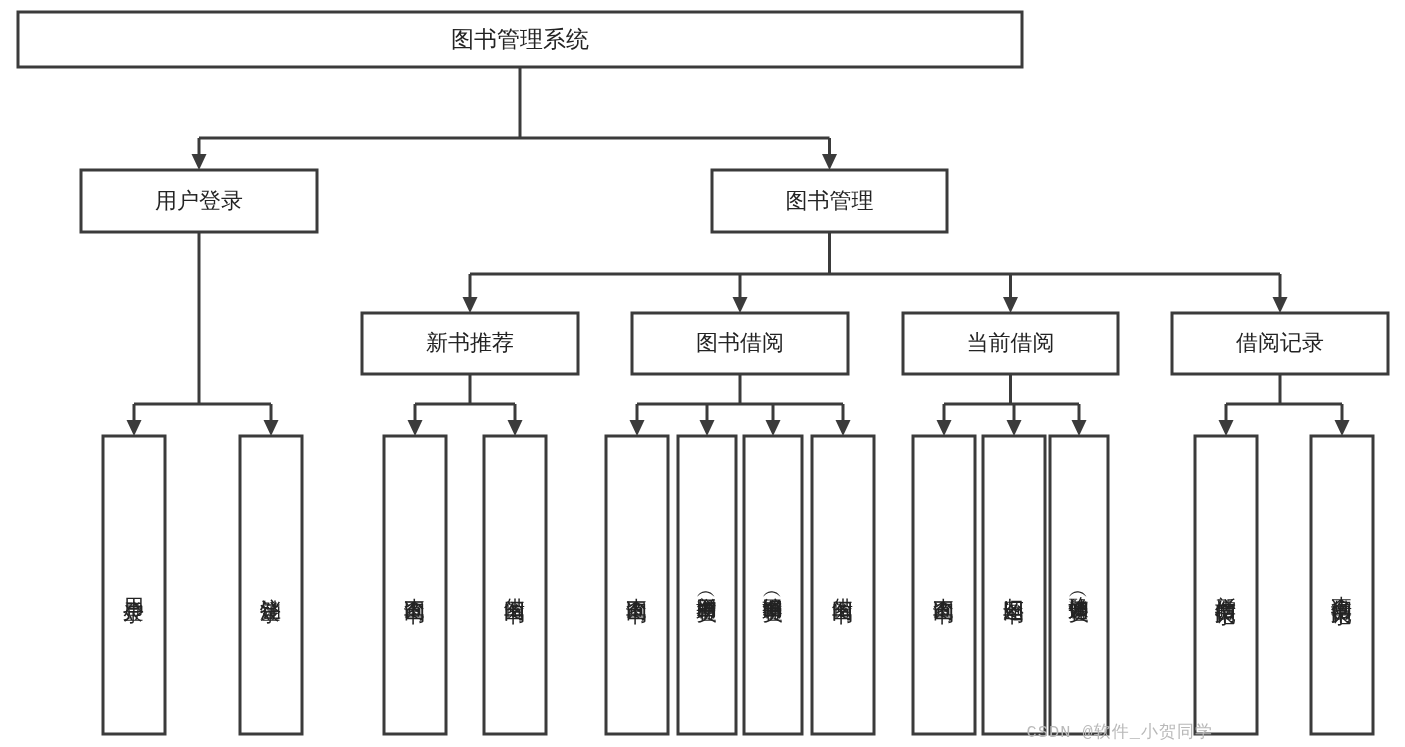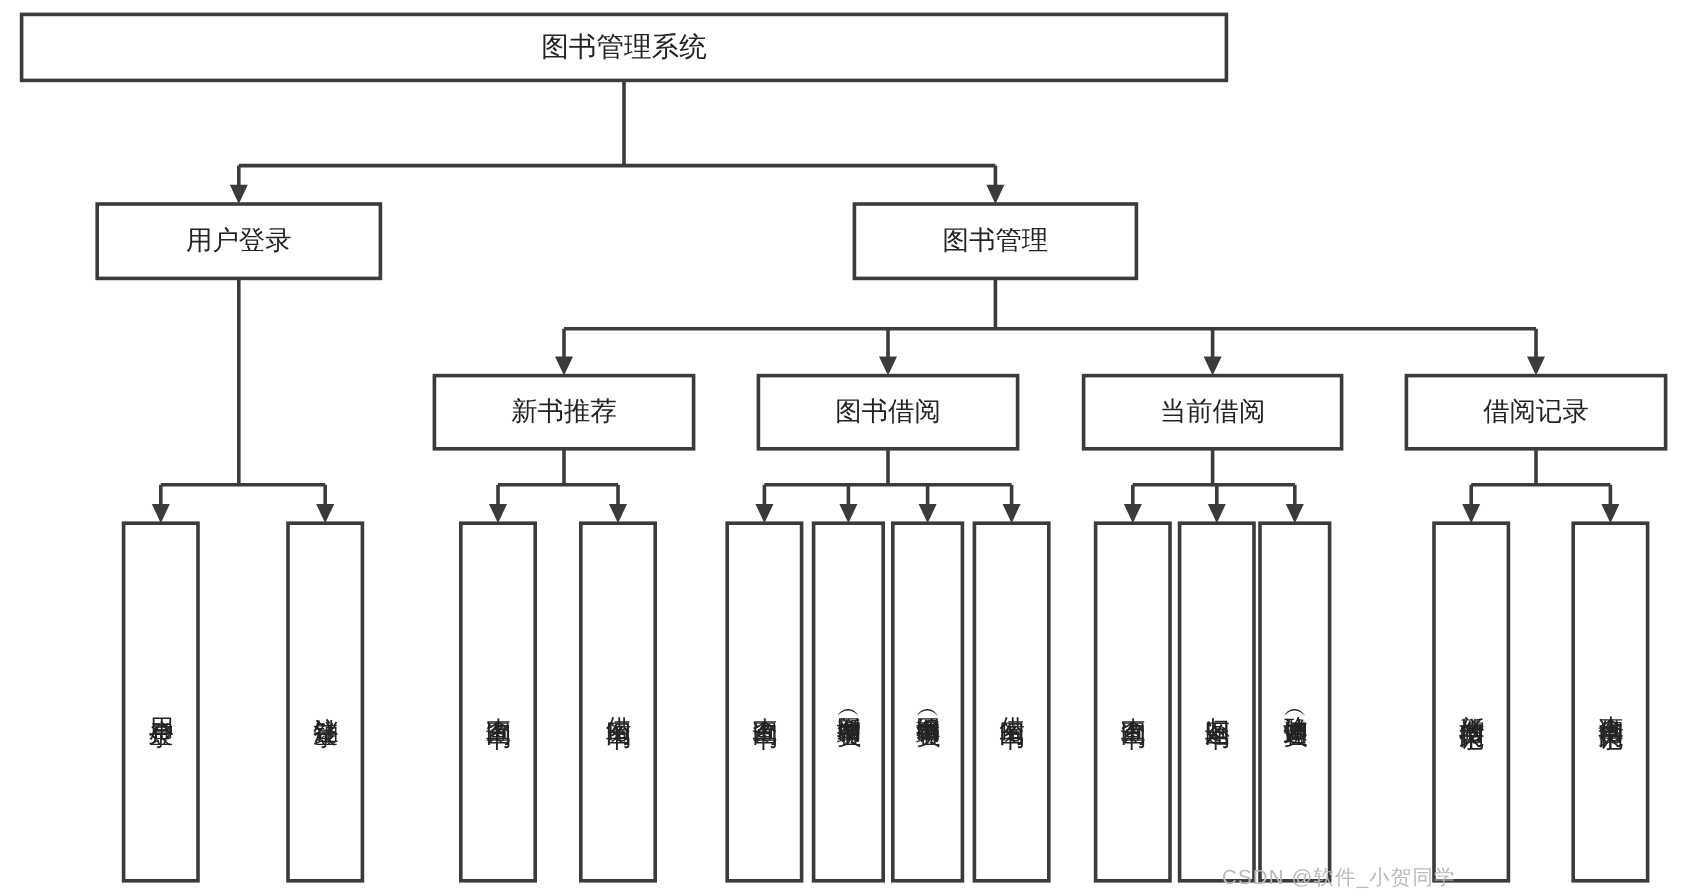--- a/index.html
+++ b/index.html
@@ -27,21 +27,21 @@
     text-orientation:upright;
     letter-spacing:2px;
     line-height:1;
     display:flex;align-items:center;justify-content:center;
     text-align:center;
     pointer-events:none;
     user-select:none;
   }
   .watermark{
     position:absolute;right:8px;bottom:4px;
-    font-family:Liberation Sans, sans-serif;
+    font-family:Liberation Mono, monospace;
     font-size:17px;color:#b9b9b9;letter-spacing:1px;
     user-select:none;
   }
 </style>
 </head>
 <body>
 
 <div id="diagram-root">
   <svg id="tree" viewBox="0 0 1405 747">
     <defs>

